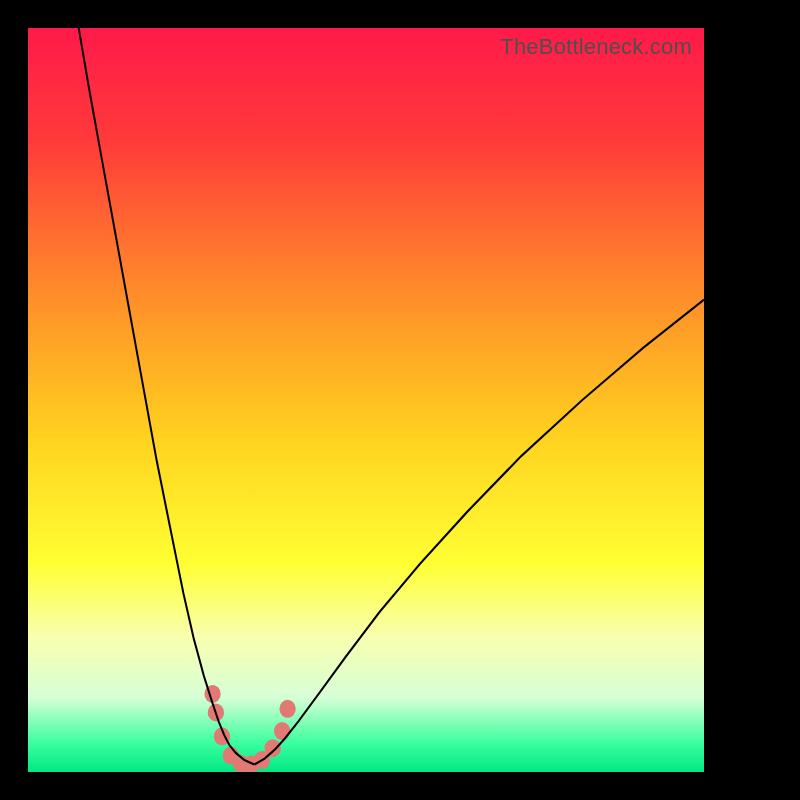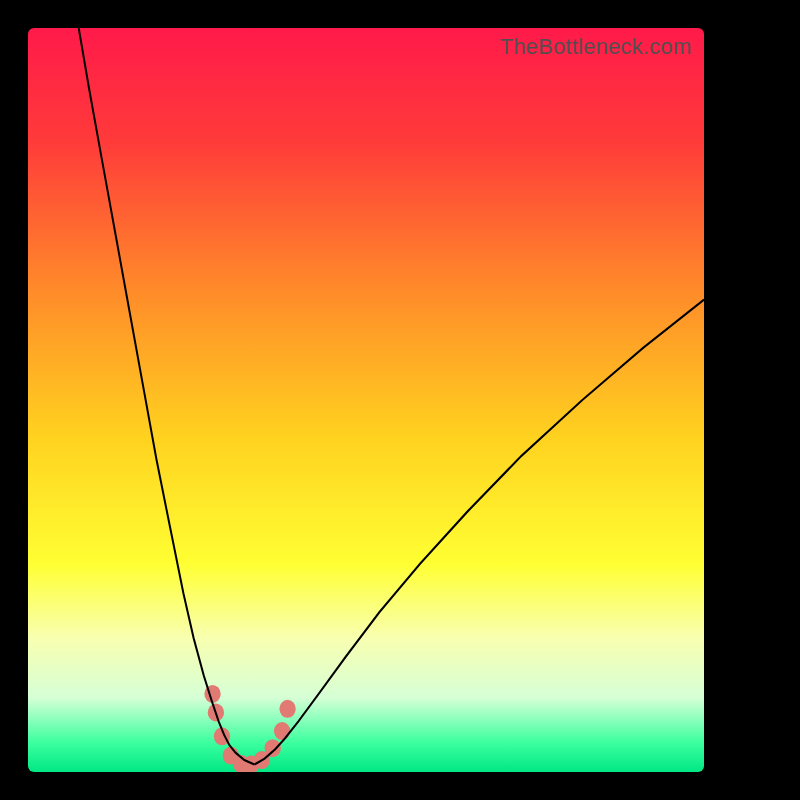--- a/index.html
+++ b/index.html
@@ -16,21 +16,20 @@
     inset: 0;
     background: #000;
   }
   .plot-area {
     position: absolute;
     left: 28px;
     top: 28px;
     width: 676px;
     height: 744px;
     overflow: hidden;
-    border-radius: 6px;
   }
   .watermark {
     position: absolute;
     top: 6px;
     right: 12px;
     color: #4f4f4f;
     font-size: 22px;
     font-weight: 500;
     letter-spacing: 0.2px;
     z-index: 10;

